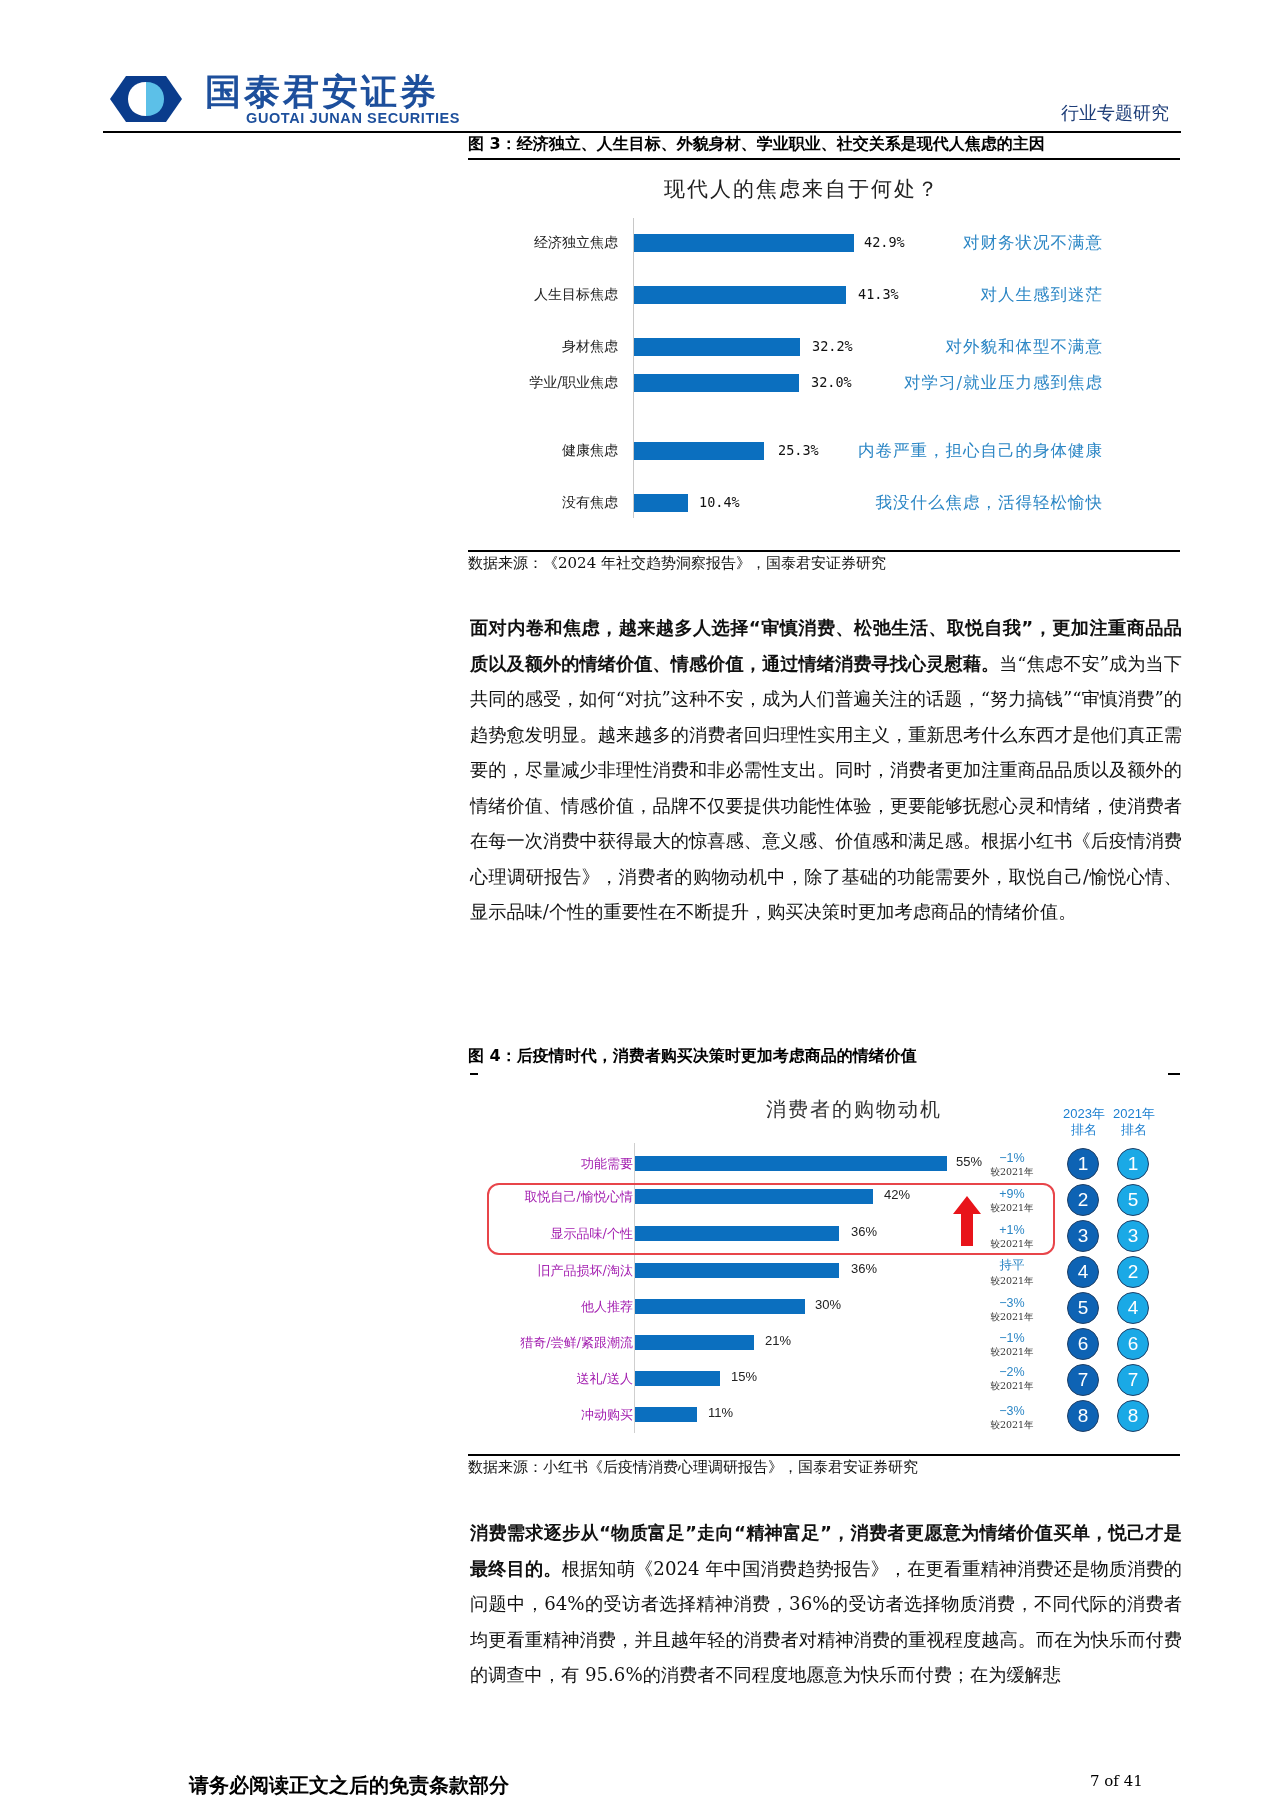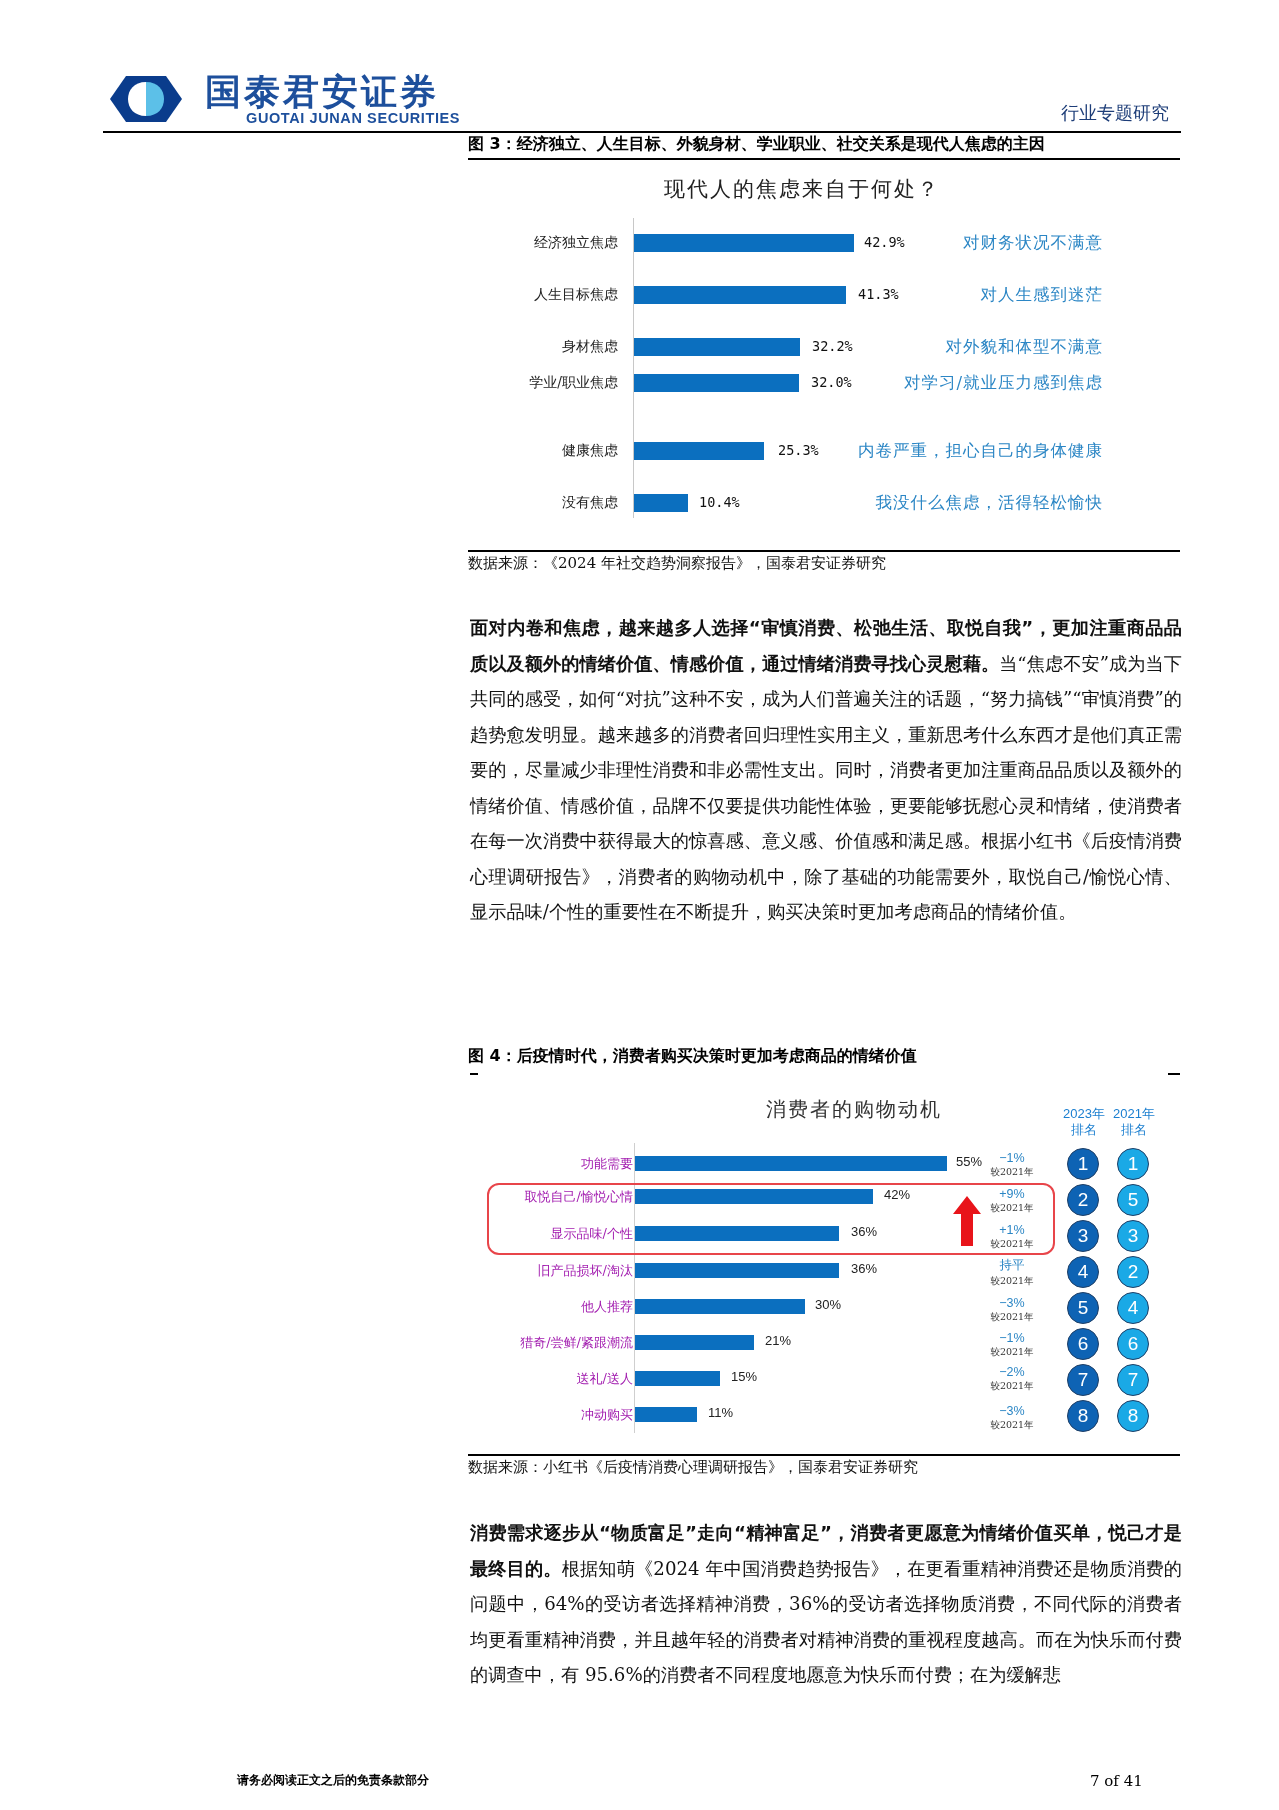--- a/index.html
+++ b/index.html
@@ -40,21 +40,21 @@
   .c2-change { position: absolute; left: 978px; width: 68px; text-align: center; font-family: "Liberation Sans", sans-serif; font-size: 12.5px; color: #2b86c5; line-height: 13px; }
   .c2-vs { position: absolute; left: 978px; width: 68px; text-align: center; font-size: 9.5px; color: #333; }
   .rank-head { position: absolute; top: 1106px; width: 54px; text-align: center; font-family: Liberation Sans, sans-serif; font-size: 13px; color: #1b7fd0; line-height: 16px; }
   .rank { position: absolute; width: 32px; height: 32px; border-radius: 50%; border: 1.5px solid #1f3f66; color: #fff; font-family: "Liberation Sans", sans-serif; font-size: 19px; text-align: center; line-height: 29px; }
   .rank.y23 { background: #0e63b4; }
   .rank.y21 { background: #1aa9e6; }
   .highlight-box { position: absolute; left: 487px; top: 1183px; width: 568px; height: 72px; border: 2px solid #e8454a; border-radius: 12px; }
   .up-arrow { position: absolute; left: 953px; top: 1196px; width: 28px; height: 50px; }
 
   
-  .footer-left { position: absolute; left: 189px; top: 1772px; font-family: "DejaVu Sans", sans-serif; font-weight: bold; font-size: 12px; margin-left: 48px; }
+  .footer-left { position: absolute; left: 189px; top: 1772px; font-family: "DejaVu Sans", sans-serif; font-weight: bold; font-size: 20px; }
   .footer-right { position: absolute; left: 1090px; top: 1772px; font-size: 15px; }
 </style>
 </head>
 <body>
 
 <svg class="logo" viewBox="0 0 76 50">
   <path d="M18 2 H58 L74 25 L58 48 H18 L2 25 Z" fill="#0a3c8c"></path>
   <path d="M38 8 C26 8 20 16 20 25 C20 34 26 42 38 42 Z" fill="#ffffff"></path>
   <path d="M38 8 C50 8 56 16 56 25 C56 34 50 42 38 42 Z" fill="#5cc0e8"></path>
 </svg>

